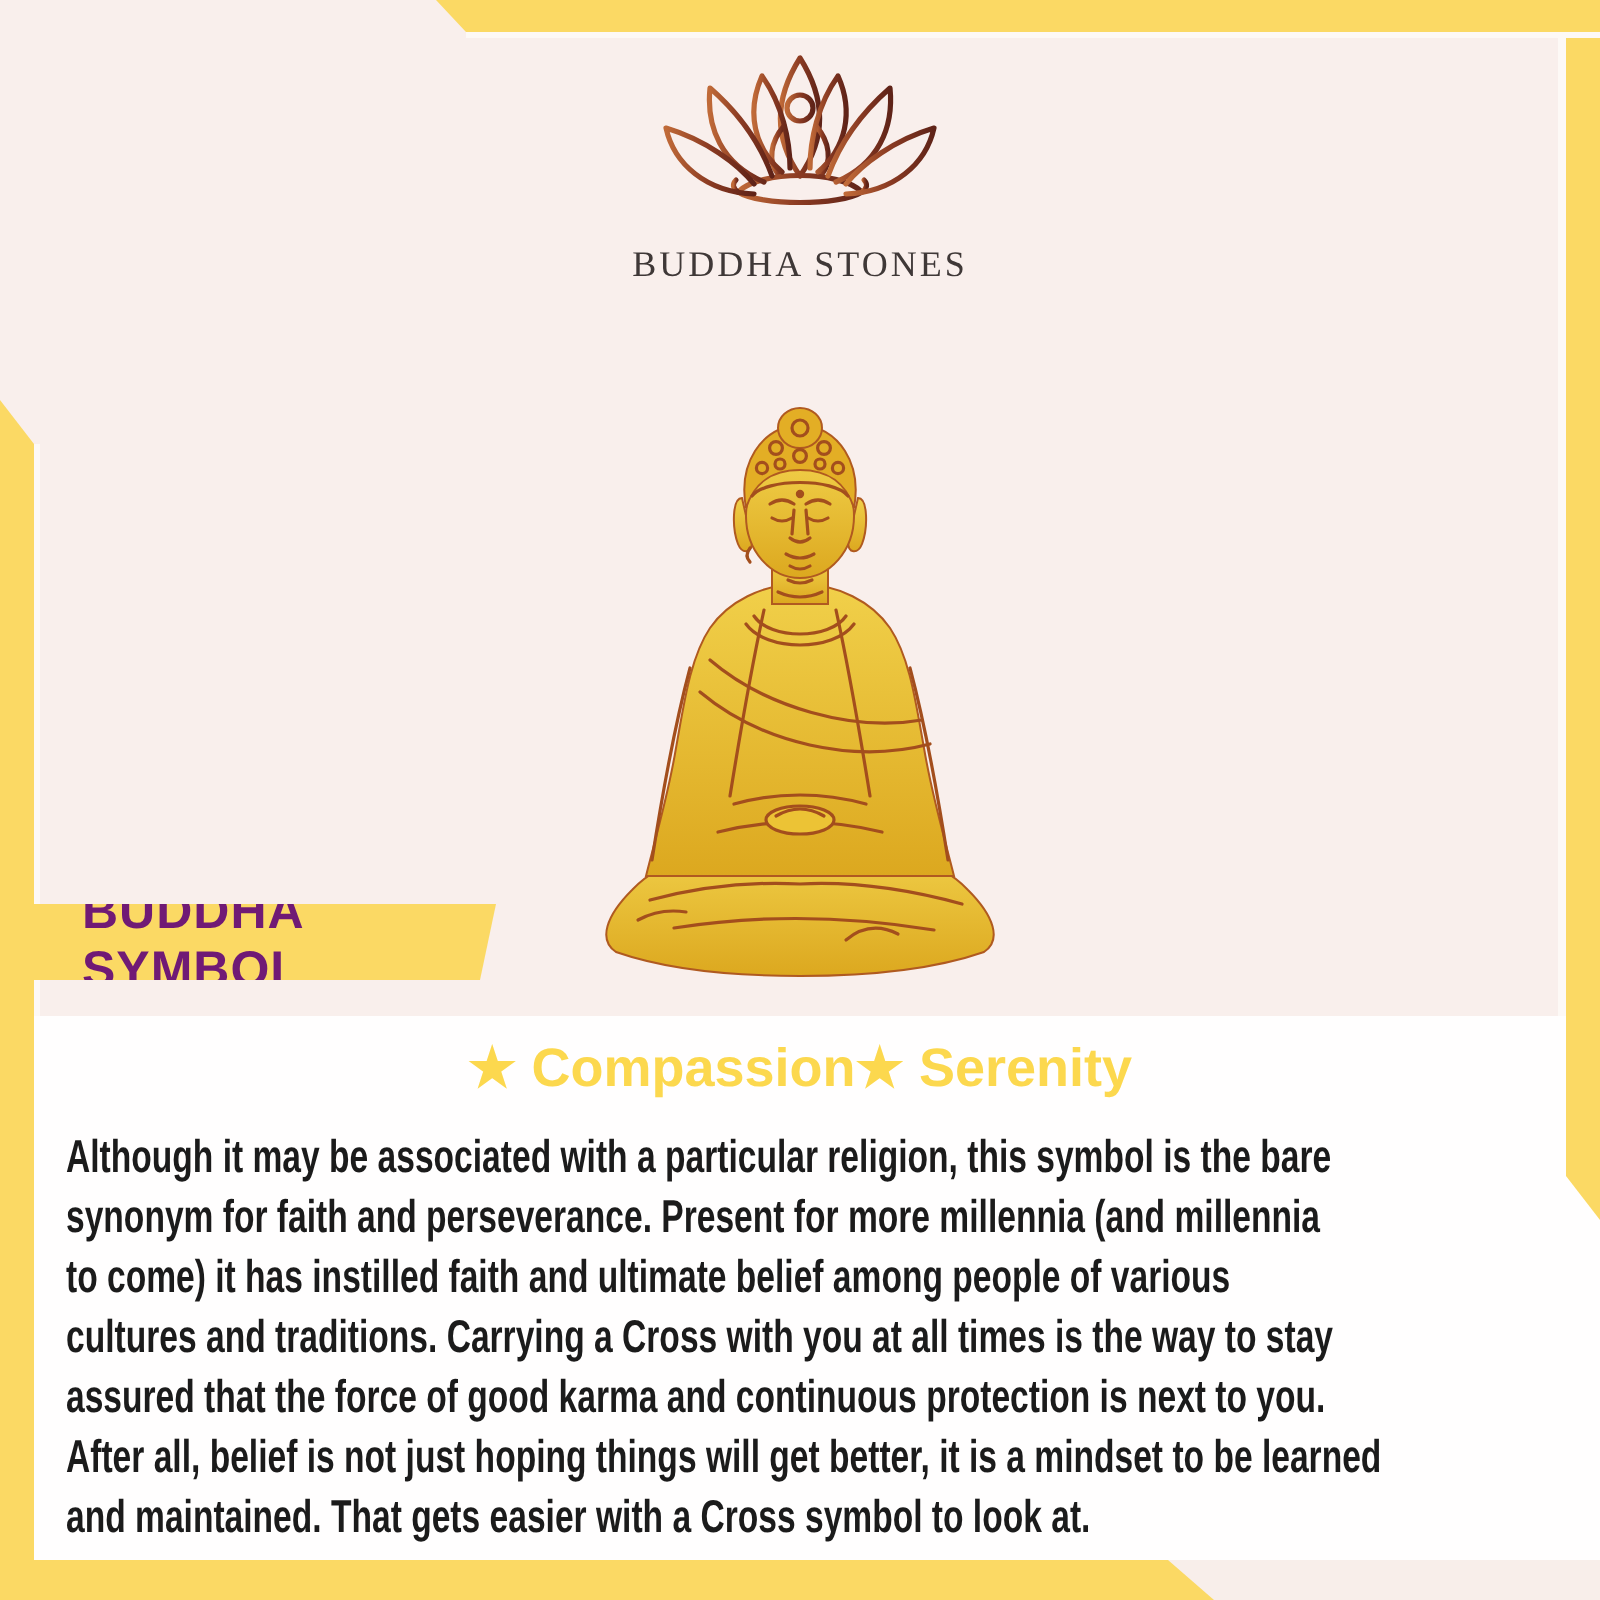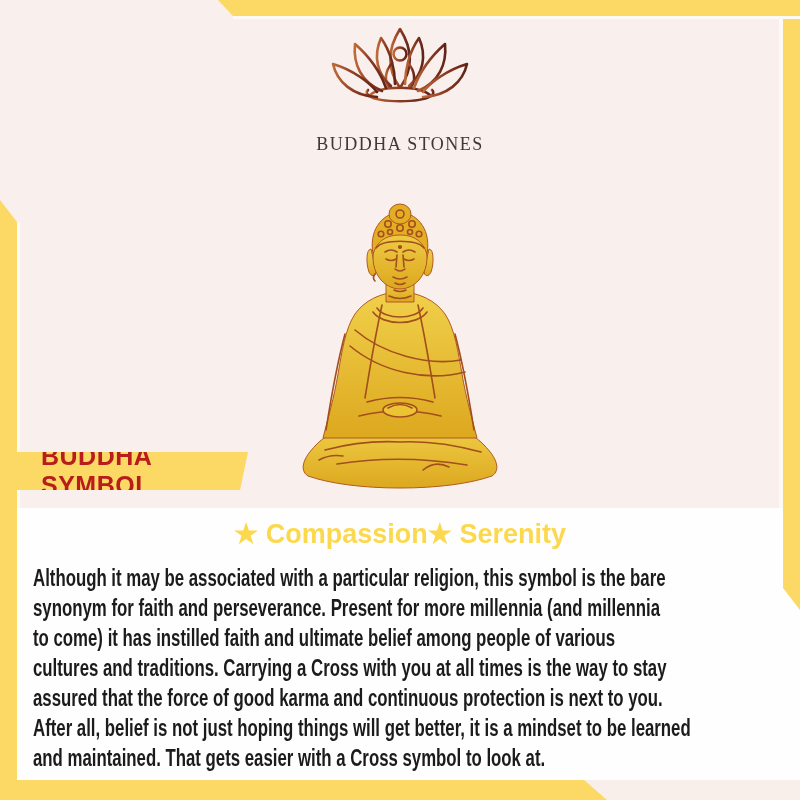--- a/index.html
+++ b/index.html
@@ -20,33 +20,33 @@
   #frame-left{left:0;top:200px;width:17px;height:600px;
     clip-path:polygon(0 0,17px 22px,17px 600px,0 600px);}
   #frame-bottom{left:0;top:780px;width:607px;height:20px;
     clip-path:polygon(0 0,584px 0,607px 20px,0 20px);}
   .sep{position:absolute;background:#fdf9f6;}
   #sep-top{left:233px;top:16px;width:567px;height:3px;}
   #sep-right{left:779px;top:19px;width:4px;height:489px;}
   #sep-left{left:17px;top:222px;width:3px;height:286px;}
   
   .logo{position:absolute;left:0;top:26px;width:800px;text-align:center;}
-  .brand-name{margin-top:16px;font-family:"Liberation Serif",serif;font-size:18px;
+  .brand-name{margin-top:3px;font-family:"Liberation Serif",serif;font-size:18px;
     letter-spacing:1.5px;color:#3f3837;}
   
   .title-band{position:absolute;left:164px;top:142px;width:484px;height:57px;
     background:#fffdfd;display:flex;align-items:center;justify-content:center;}
   .title-text{color:#fcd847;font-size:33px;font-weight:bold;}
   
   .buddha{position:absolute;left:285px;top:202px;}
   
   .ribbon-label{position:absolute;left:17px;top:452px;width:231px;height:38px;
     background:#fbd964;display:flex;align-items:center;
     clip-path:polygon(0 0,231px 0,223px 38px,0 38px);}
-  .ribbon-label span{color:#b91c1c;font-size:25px;font-weight:600;
+  .ribbon-label span{color:#701a75;font-size:25px;font-weight:600;
     padding-left:24px;letter-spacing:.5px;}
   
   .subtitle{position:absolute;left:0;top:518px;width:800px;text-align:center;
     color:#fcd84e;font-size:27px;font-weight:bold;}
   
   .body-text{position:absolute;left:33px;top:563px;width:1075px;color:#1b1b1b;
     transform:scaleX(0.73);transform-origin:0 0;}
   .body-line{white-space:nowrap;font-size:23px;font-weight:bold;line-height:30px;}
 </style>
 </head>

